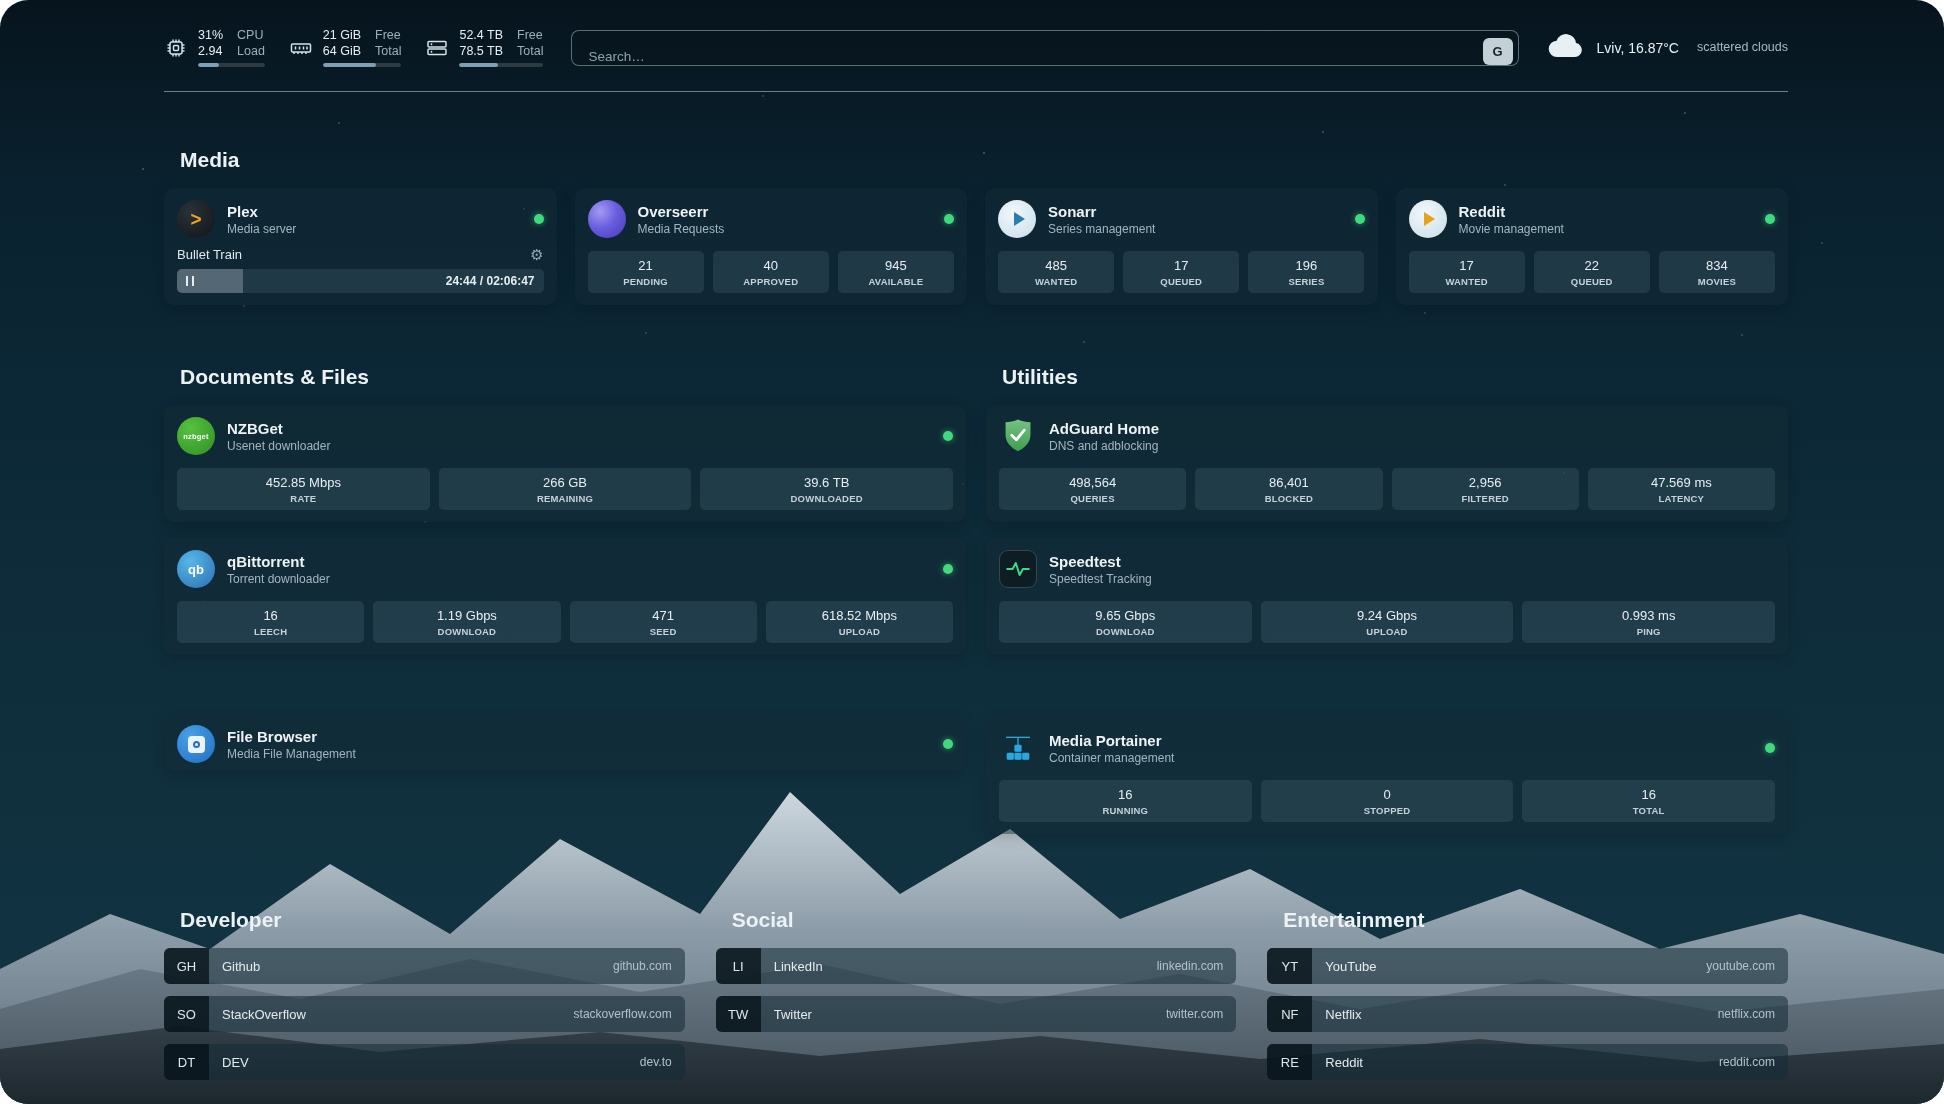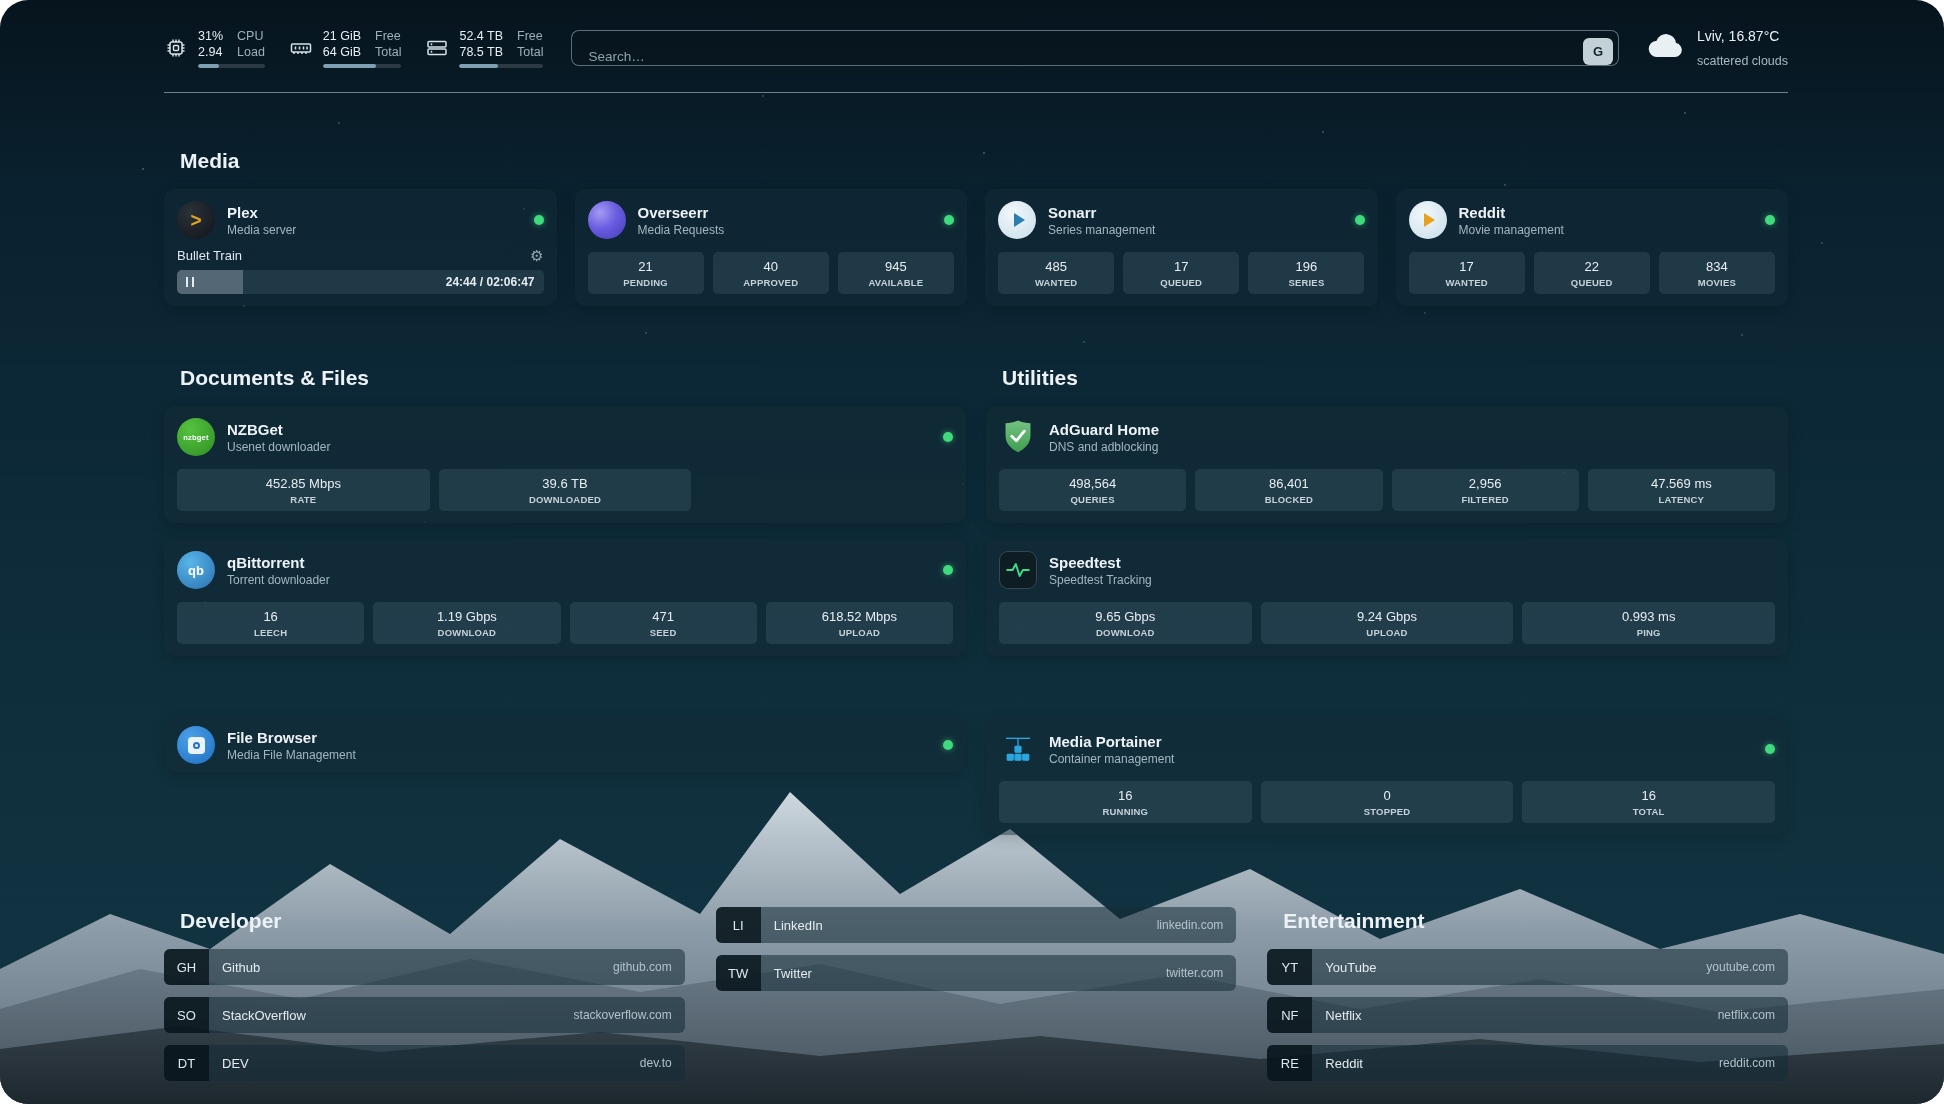--- a/index.html
+++ b/index.html
@@ -35,21 +35,21 @@
   .w-col.labs { color:#9db0ba; }
   .w-bar { height:4px; border-radius:2px; background:rgba(255,255,255,0.15); overflow:hidden; }
   .w-fill { display:block; height:100%; background:#7fa0b2; border-radius:2px; }
   .search-box { flex:1; margin:0 28px; height:36px; border:1px solid rgba(198,214,222,0.45);
     border-radius:8px; background:rgba(8,22,30,0.55); display:flex; align-items:flex-end; padding:0 5px 0 14px; }
   .search-input { flex:1; background:transparent; border:none; outline:none; color:#dbe6ec; font-size:13.5px; font-family:inherit; }
   .search-input::placeholder { color:#8fa3ad; }
   .g-btn { width:30px; height:27px; border:none; border-radius:6px; background:rgba(216,228,234,0.9);
     color:#12242e; font-weight:700; font-size:13px; cursor:pointer; font-family:inherit; }
   .weather { display:flex; align-items:center; gap:12px; }
-  .weather-text { display:flex; flex-direction:column; gap:10px; }
+  .weather-text { display:flex; flex-direction:row; gap:18px; }
   .w-loc { font-size:14px; color:#eaf1f4; }
   .w-cond { font-size:12.5px; color:#a7b9c2; }
   .divider { height:1px; background:rgba(196,210,218,0.55); margin:24px 156px 0 164px; }
 
   
   .content { margin:0 156px 0 164px; }
   .group-heading { font-size:21px; font-weight:600; color:#ecf2f5; margin:16px; }
   .section-media { margin-top:56px; }
   .media-grid { display:grid; grid-template-columns:repeat(4,1fr); gap:18px; margin-top:16px; }
 
@@ -361,20 +361,24 @@
                   <div class="svc-sub">Usenet downloader</div>
                 </div>
                 <span class="status-dot"></span>
               </div>
               <div class="stats c3">
                 <div class="stat">
                     <div class="stat-value">452.85 Mbps</div>
                     <div class="stat-label">RATE</div>
                   </div>
                 <div class="stat">
+                    <div class="stat-value">266 GB</div>
+                    <div class="stat-label">REMAINING</div>
+                  </div>
+                <div class="stat">
                     <div class="stat-value">39.6 TB</div>
                     <div class="stat-label">DOWNLOADED</div>
                   </div>
               </div>
             </div>
 
             <div class="card">
               <div class="card-head">
                 <span class="app-icon icon-qb">
                     <span class="qb-label">qb</span>
@@ -546,20 +550,21 @@
             </div>
             <div class="bm">
               <span class="bm-abbr">DT</span>
               <span class="bm-name">DEV</span>
               <span class="bm-url">dev.to</span>
             </div>
           </div>
         </section>
 
         <section>
+          <h2 class="group-heading">Social</h2>
           <div class="bm-rows">
             <div class="bm">
               <span class="bm-abbr">LI</span>
               <span class="bm-name">LinkedIn</span>
               <span class="bm-url">linkedin.com</span>
             </div>
             <div class="bm">
               <span class="bm-abbr">TW</span>
               <span class="bm-name">Twitter</span>
               <span class="bm-url">twitter.com</span>

